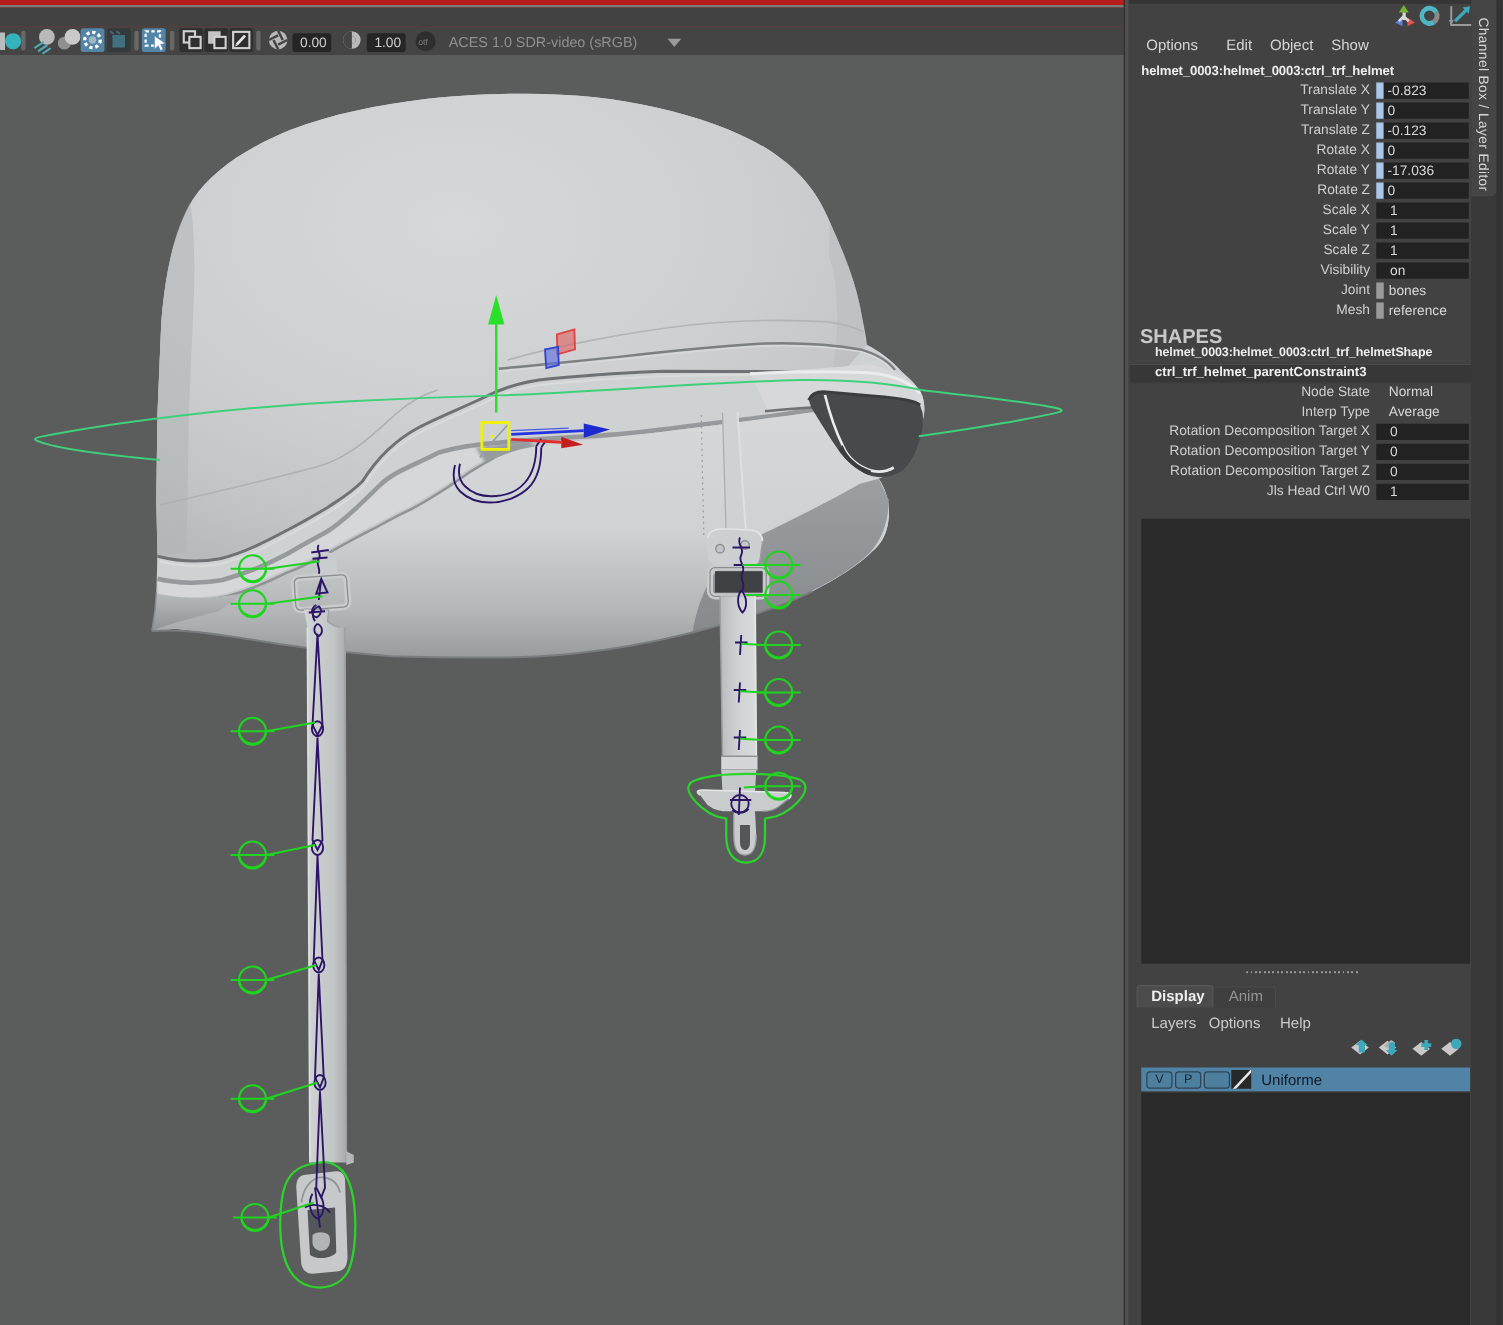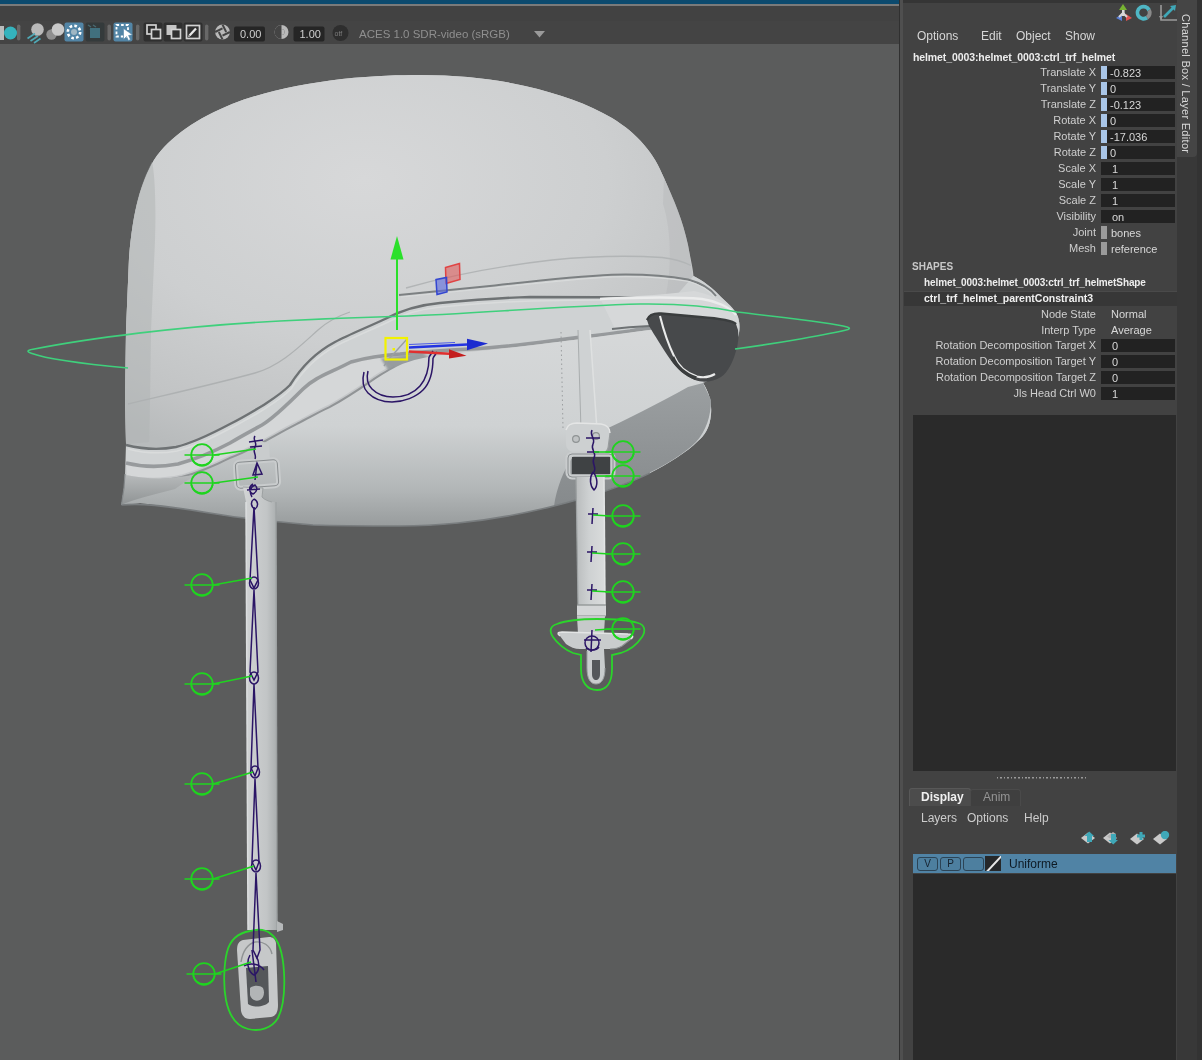--- a/index.html
+++ b/index.html
@@ -10,21 +10,21 @@
   .val{position:absolute;color:#d8d8d8;font-size:11px;white-space:nowrap;}
   .field{position:absolute;left:1107px;width:68px;height:13px;background:#222222;}
   .fieldfull{position:absolute;left:1101px;width:74px;height:13px;background:#222222;}
   .swb{position:absolute;left:1101px;width:6px;height:13px;background:#a9c6e8;}
   .swg{position:absolute;left:1101px;width:6px;height:13px;background:#9a9a9a;}
 </style>
 </head>
 <body>
 <div id="stage">
 
-  <div class="abs" style="left:0;top:0;width:899px;height:1060px;background:#0c4a6e;">
+  <div class="abs" style="left:0;top:0;width:899px;height:1060px;background:#b91c1c;">
     <div class="abs" style="left:0;top:4px;width:899px;height:2px;background:#7a7a7a;"></div>
     <div class="abs" style="left:0;top:6px;width:899px;height:15px;background:#424242;"></div>
 
     <div class="abs" style="left:0;top:21px;width:899px;height:23px;background:#444444;" id="toolbar">
       <svg width="899" height="23" viewBox="0 21 899 23" style="position:absolute;left:0;top:0;">
 
         <path d="M0,26 L4,26 L4,40 L0,40 Z" fill="#b9bcbc"></path>
         <circle cx="10.5" cy="33" r="6.5" fill="#35b3bd"></circle>
 
         <rect x="17" y="24.5" width="3.4" height="16" rx="1.7" fill="#686868"></rect>
@@ -494,21 +494,21 @@
   <div class="lbl" style="right:106px;top:210px;">Visibility</div>
     <div class="fieldfull" style="top:210px;"></div>
     <div class="val" style="left:1112px;top:210.5px;">on</div>
   <div class="lbl" style="right:106px;top:226px;">Joint</div>
     <div class="swg" style="top:226px;"></div>
     <div class="val" style="left:1111px;top:226.5px;">bones</div>
   <div class="lbl" style="right:106px;top:242px;padding-left:36px;">Mesh</div>
     <div class="swg" style="top:242px;"></div>
     <div class="val" style="left:1111px;top:242.5px;">reference</div>
 
-  <div class="abs" style="left:912px;top:261px;color:#c8c8c8;font-size:10px;font-weight:bold;">SHAPES</div>
+  <div class="abs" style="left:912px;top:261px;color:#c8c8c8;font-size:16px;font-weight:bold;">SHAPES</div>
   <div class="abs" style="left:924px;top:277px;color:#ededed;font-size:10px;font-weight:bold;letter-spacing:-0.1px;">helmet_0003:helmet_0003:ctrl_trf_helmetShape</div>
   <div class="abs" style="left:904px;top:291px;width:273px;height:14px;background:#373737;border-top:1px solid #4a4a4a;border-bottom:1px solid #424242;"></div>
   <div class="abs" style="left:924px;top:292px;color:#f0f0f0;font-size:10.5px;font-weight:bold;">ctrl_trf_helmet_parentConstraint3</div>
   <div class="lbl" style="right:106px;top:307.5px;">Node State</div>
     <div class="val" style="left:1111px;top:307.5px;">Normal</div>
   <div class="lbl" style="right:106px;top:323.5px;">Interp Type</div>
     <div class="val" style="left:1111px;top:323.5px;">Average</div>
   <div class="lbl" style="right:106px;top:339px;">Rotation Decomposition Target X</div>
     <div class="fieldfull" style="top:339px;"></div>
     <div class="val" style="left:1112px;top:339.5px;">0</div>

